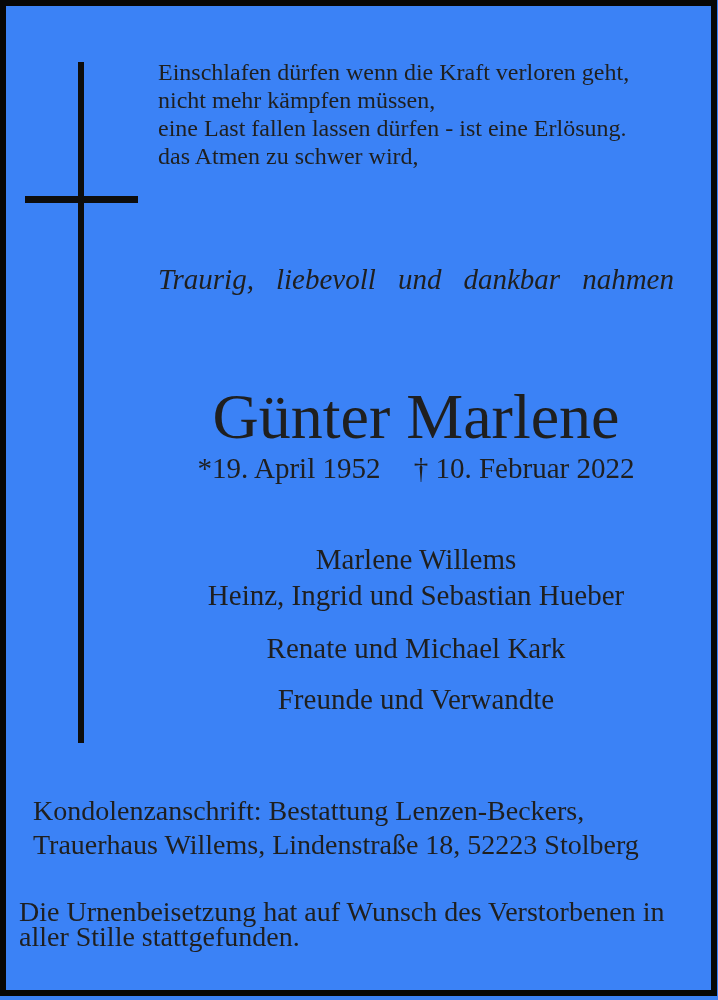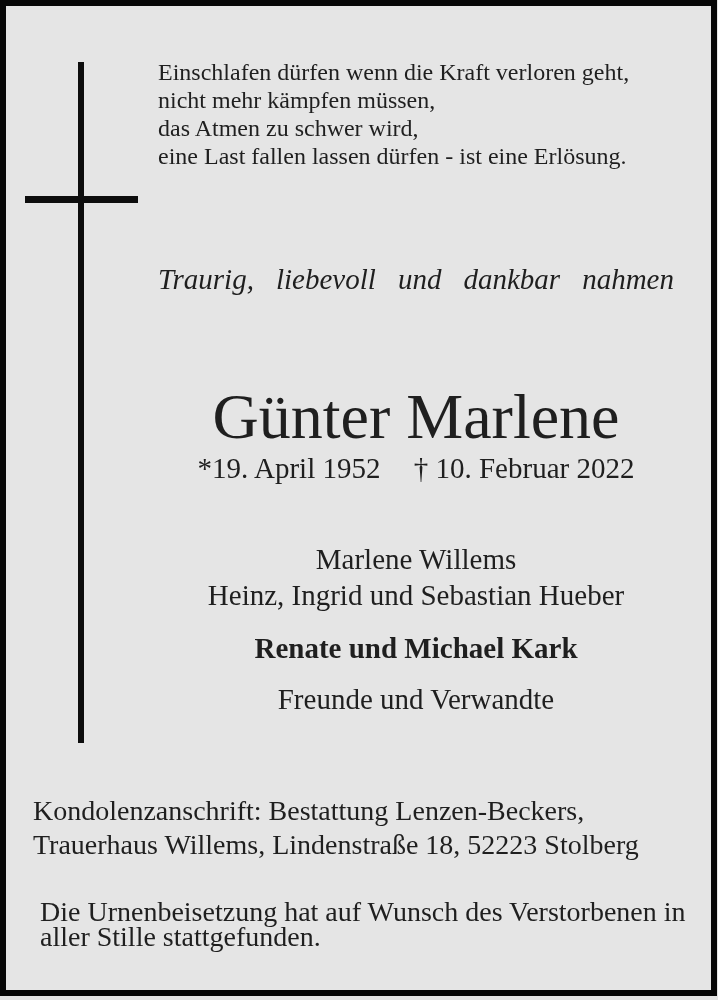--- a/index.html
+++ b/index.html
@@ -4,21 +4,21 @@
 <style>
   html, body {
     margin: 0;
     padding: 0;
     background: #ffffff;
   }
   .page {
     position: relative;
     width: 718px;
     height: 1000px;
-    background: #e5e5e5;
+    background: #3b82f6;
     font-family: "Liberation Serif", "DejaVu Serif", serif;
     color: #1f1f1f;
     overflow: hidden;
   }
   .frame {
     position: absolute;
     left: 0; top: 0;
     width: 717px; height: 996px;
     box-sizing: border-box;
     border: 6px solid #070707;
@@ -78,54 +78,54 @@
   }
   .mourners {
     position: absolute;
     left: 158px; top: 541px;
     width: 516px;
     text-align: center;
     font-size: 29px;
     line-height: 36px;
     white-space: nowrap;
   }
-  .mourners .gap-sm { margin-top: 17px; font-weight: bold; }
+  .mourners .gap-sm { margin-top: 17px; }
   .mourners .gap-md { margin-top: 15px; }
   .condolence {
     position: absolute;
     left: 33px; top: 794px;
     font-size: 28px;
     line-height: 34px;
     white-space: nowrap;
   }
   .burial {
     position: absolute;
-    left: 40px; top: 900px;
+    left: 19px; top: 900px;
     font-size: 28px;
     line-height: 24.5px;
     white-space: nowrap;
   }
 </style>
 </head>
 <body>
 
 <div class="page">
 
   <div class="frame"></div>
 
   <div>
     <div class="cross-v"></div>
     <div class="cross-h"></div>
   </div>
 
   <div class="poem">
     <div>Einschlafen dürfen wenn die Kraft verloren geht,</div>
     <div>nicht mehr kämpfen müssen,</div>
+    <div>eine Last fallen lassen dürfen - ist eine Erlösung.</div>
     <div>das Atmen zu schwer wird,</div>
-    <div>eine Last fallen lassen dürfen - ist eine Erlösung.</div>
   </div>
 
   <div class="intro">
     <div class="justified">Traurig, liebevoll und dankbar nahmen</div>
   </div>
 
   <div class="deceased-name">Günter Marlene</div>
 
   <div class="dates">
     <span>*19. April 1952</span>

